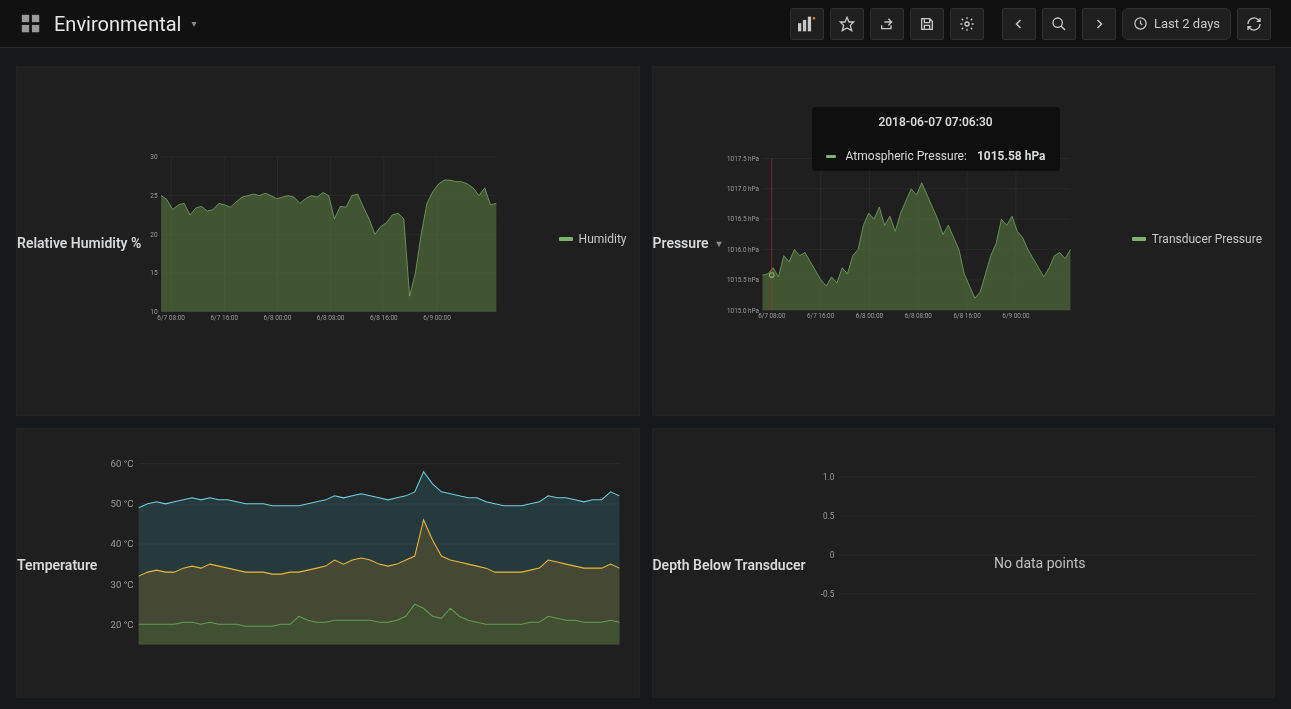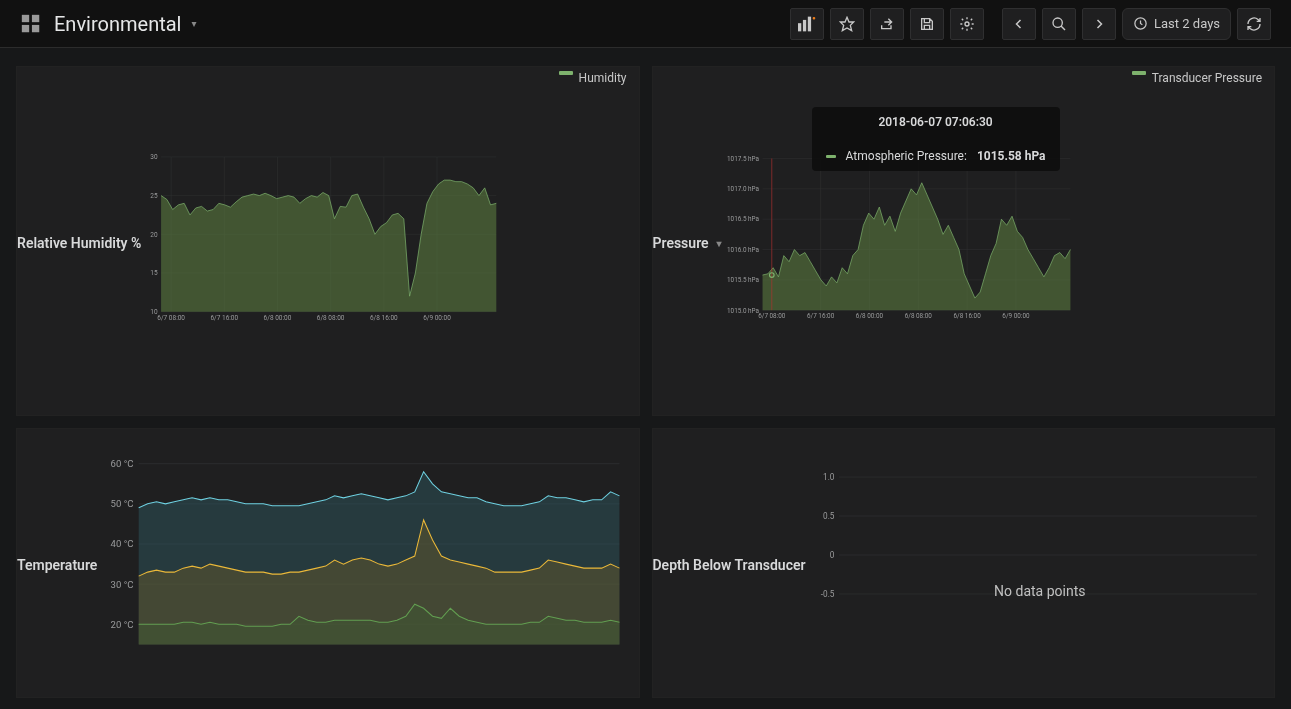--- a/index.html
+++ b/index.html
@@ -79,40 +79,40 @@
   .chart-tick-text { fill:#9a9b9c; font-size:11px; }
   .series-area { fill:#5a7a3f; fill-opacity:0.6; }
   .series-line { stroke:#7eb26d; stroke-width:1.2; fill:none; }
   .series-line-cyan { stroke:#6ed0e0; stroke-width:1.2; fill:none; }
   .series-line-yellow { stroke:#eab839; stroke-width:1.2; fill:none; }
   .series-line-green2 { stroke:#629e51; stroke-width:1.2; fill:none; }
   .area-cyan { fill:#2f5a63; fill-opacity:0.45; }
   .area-yellow { fill:#6a5a28; fill-opacity:0.45; }
   .area-green2 { fill:#3e5a33; fill-opacity:0.45; }
   .legend { padding: 4px 12px 8px 46px; display:flex; gap:14px; font-size:12px; color:#c8c8c8; }
-  .legend-item { display:flex; gap:6px; }
+  .legend-item { display:flex; align-items:center; gap:6px; }
   .legend-swatch { width:14px; height:4px; border-radius:1px; background:#7eb26d; }
   .tooltip {
     position:absolute;
     background: rgba(15,15,15,0.95);
     border-radius: 4px;
     padding: 8px 14px;
     color:#d8d9da;
     font-size:12px;
     pointer-events:none;
     z-index:10;
   }
   .tooltip .tt-time { text-align:center; margin-bottom:20px; font-weight:600; }
   .tooltip .tt-row { display:flex; gap:10px; align-items:center; }
   .tooltip .tt-val { font-weight:700; margin-left:auto; }
   .crosshair { stroke:#bb2a2a; stroke-width:1; }
   .no-data {
     position:absolute; left:50%; top:50%;
     transform:translate(-50%,-50%);
-    color:#c0c0c0; font-size:14px;margin-top:28px;
+    color:#c0c0c0; font-size:14px;
   }
   .menu-caret { color:#888; font-size:10px; }
 </style>
 </head>
 <body>
 
 <div class="topbar">
   <div class="brand">
     <span class="brand-icon">
       <svg width="22" height="22" viewBox="0 0 24 24">

